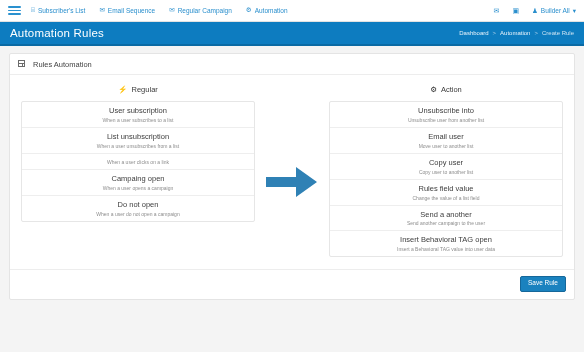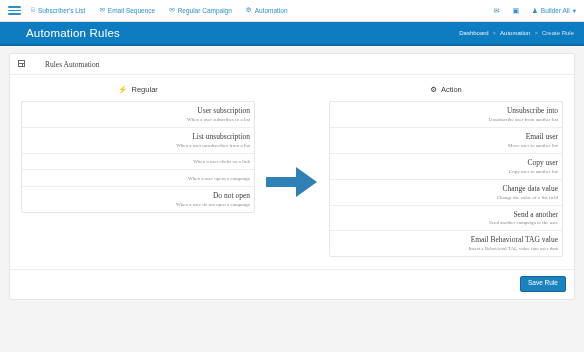--- a/index.html
+++ b/index.html
@@ -78,21 +78,21 @@
   .banner {
     height: 24px;
     background: #0d7cc0;
     border-bottom: 2px solid #0a6aa4;
     display: flex;
     align-items: center;
     padding: 0 10px;
     box-sizing: border-box;
   }
   .banner h1 {
-    margin: 16px;
+    margin: 0;
     font-size: 11.5px;
     font-weight: normal;
     color: #ffffff;
     letter-spacing: .2px;
   }
   .crumbs {
     margin-left: auto;
     display: flex;
     align-items: center;
     gap: 4px;
@@ -108,26 +108,25 @@
     padding: 7px 9px 0 9px;
   }
   .panel {
     background: #ffffff;
     border: 1px solid #e4e4e4;
     border-radius: 2px;
   }
   .panel-head {
     display: flex;
     align-items: flex-start;
-    gap: 20px;
+    gap: 8px;
     padding: 6px 8px 5px 8px;
     border-bottom: 1px solid #ededed;
     font-size: 7.5px;
     color: #444;
-    font-family: Liberation Serif, serif;
   }
   .panel-head .grid-ico {
     width: 7px; height: 7px;
     border: 1px solid #6b6b6b;
     position: relative;
     box-sizing: border-box;
     flex: 0 0 auto;
   }
   .panel-head .grid-ico:before {
     content:""; position:absolute; left:0; right:0; top:2px; height:1px; background:#6b6b6b;
@@ -157,23 +156,22 @@
   }
   .col-head .hi { font-size: 7.5px; line-height: 1; color: #2e2e2e; }
   .list {
     border: 1px solid #e6e6e6;
     border-radius: 2px;
     background: #fff;
   }
   .list-item {
     border-bottom: 1px solid #eeeeee;
     padding: 4px 4px 4px 4px;
-    text-align: right;
-    cursor: pointer;
-    font-family: Liberation Serif, serif;
+    text-align: center;
+    cursor: pointer;
   }
   .list-item:last-child { border-bottom: none; }
   .list-item .t {
     font-size: 7.5px;
     color: #3d3d3d;
     line-height: 1.25;
   }
   .list-item .d {
     font-size: 5px;
     color: #8d8d8d;
@@ -282,20 +280,21 @@
             <div class="d">When a user subscribes to a list</div>
           </div>
           <div class="list-item">
             <div class="t">List unsubscription</div>
             <div class="d">When a user unsubscribes from a list</div>
           </div>
           <div class="list-item">
             <div class="d">When a user clicks on a link</div>
           </div>
           <div class="list-item">
+            <div class="t">Campaing open</div>
             <div class="d">When a user opens a campaign</div>
           </div>
           <div class="list-item">
             <div class="t">Do not open</div>
             <div class="d">When a user do not open a campaign</div>
           </div>
         </div>
       </div>
 
       <div class="arrow-wrap">
@@ -316,29 +315,29 @@
           </div>
           <div class="list-item">
             <div class="t">Email user</div>
             <div class="d">Move user to another list</div>
           </div>
           <div class="list-item">
             <div class="t">Copy user</div>
             <div class="d">Copy user to another list</div>
           </div>
           <div class="list-item">
-            <div class="t">Change data value</div>
+            <div class="t">Rules field value</div>
             <div class="d">Change the value of a list field</div>
           </div>
           <div class="list-item">
             <div class="t">Send a another</div>
             <div class="d">Send another campaign to the user</div>
           </div>
           <div class="list-item">
-            <div class="t">Email Behavioral TAG value</div>
+            <div class="t">Insert Behavioral TAG open</div>
             <div class="d">Insert a Behavioral TAG value into user data</div>
           </div>
         </div>
       </div>
 
     </div>
 
     <div class="panel-foot">
       <button class="save-btn">Save Rule</button>
     </div>

